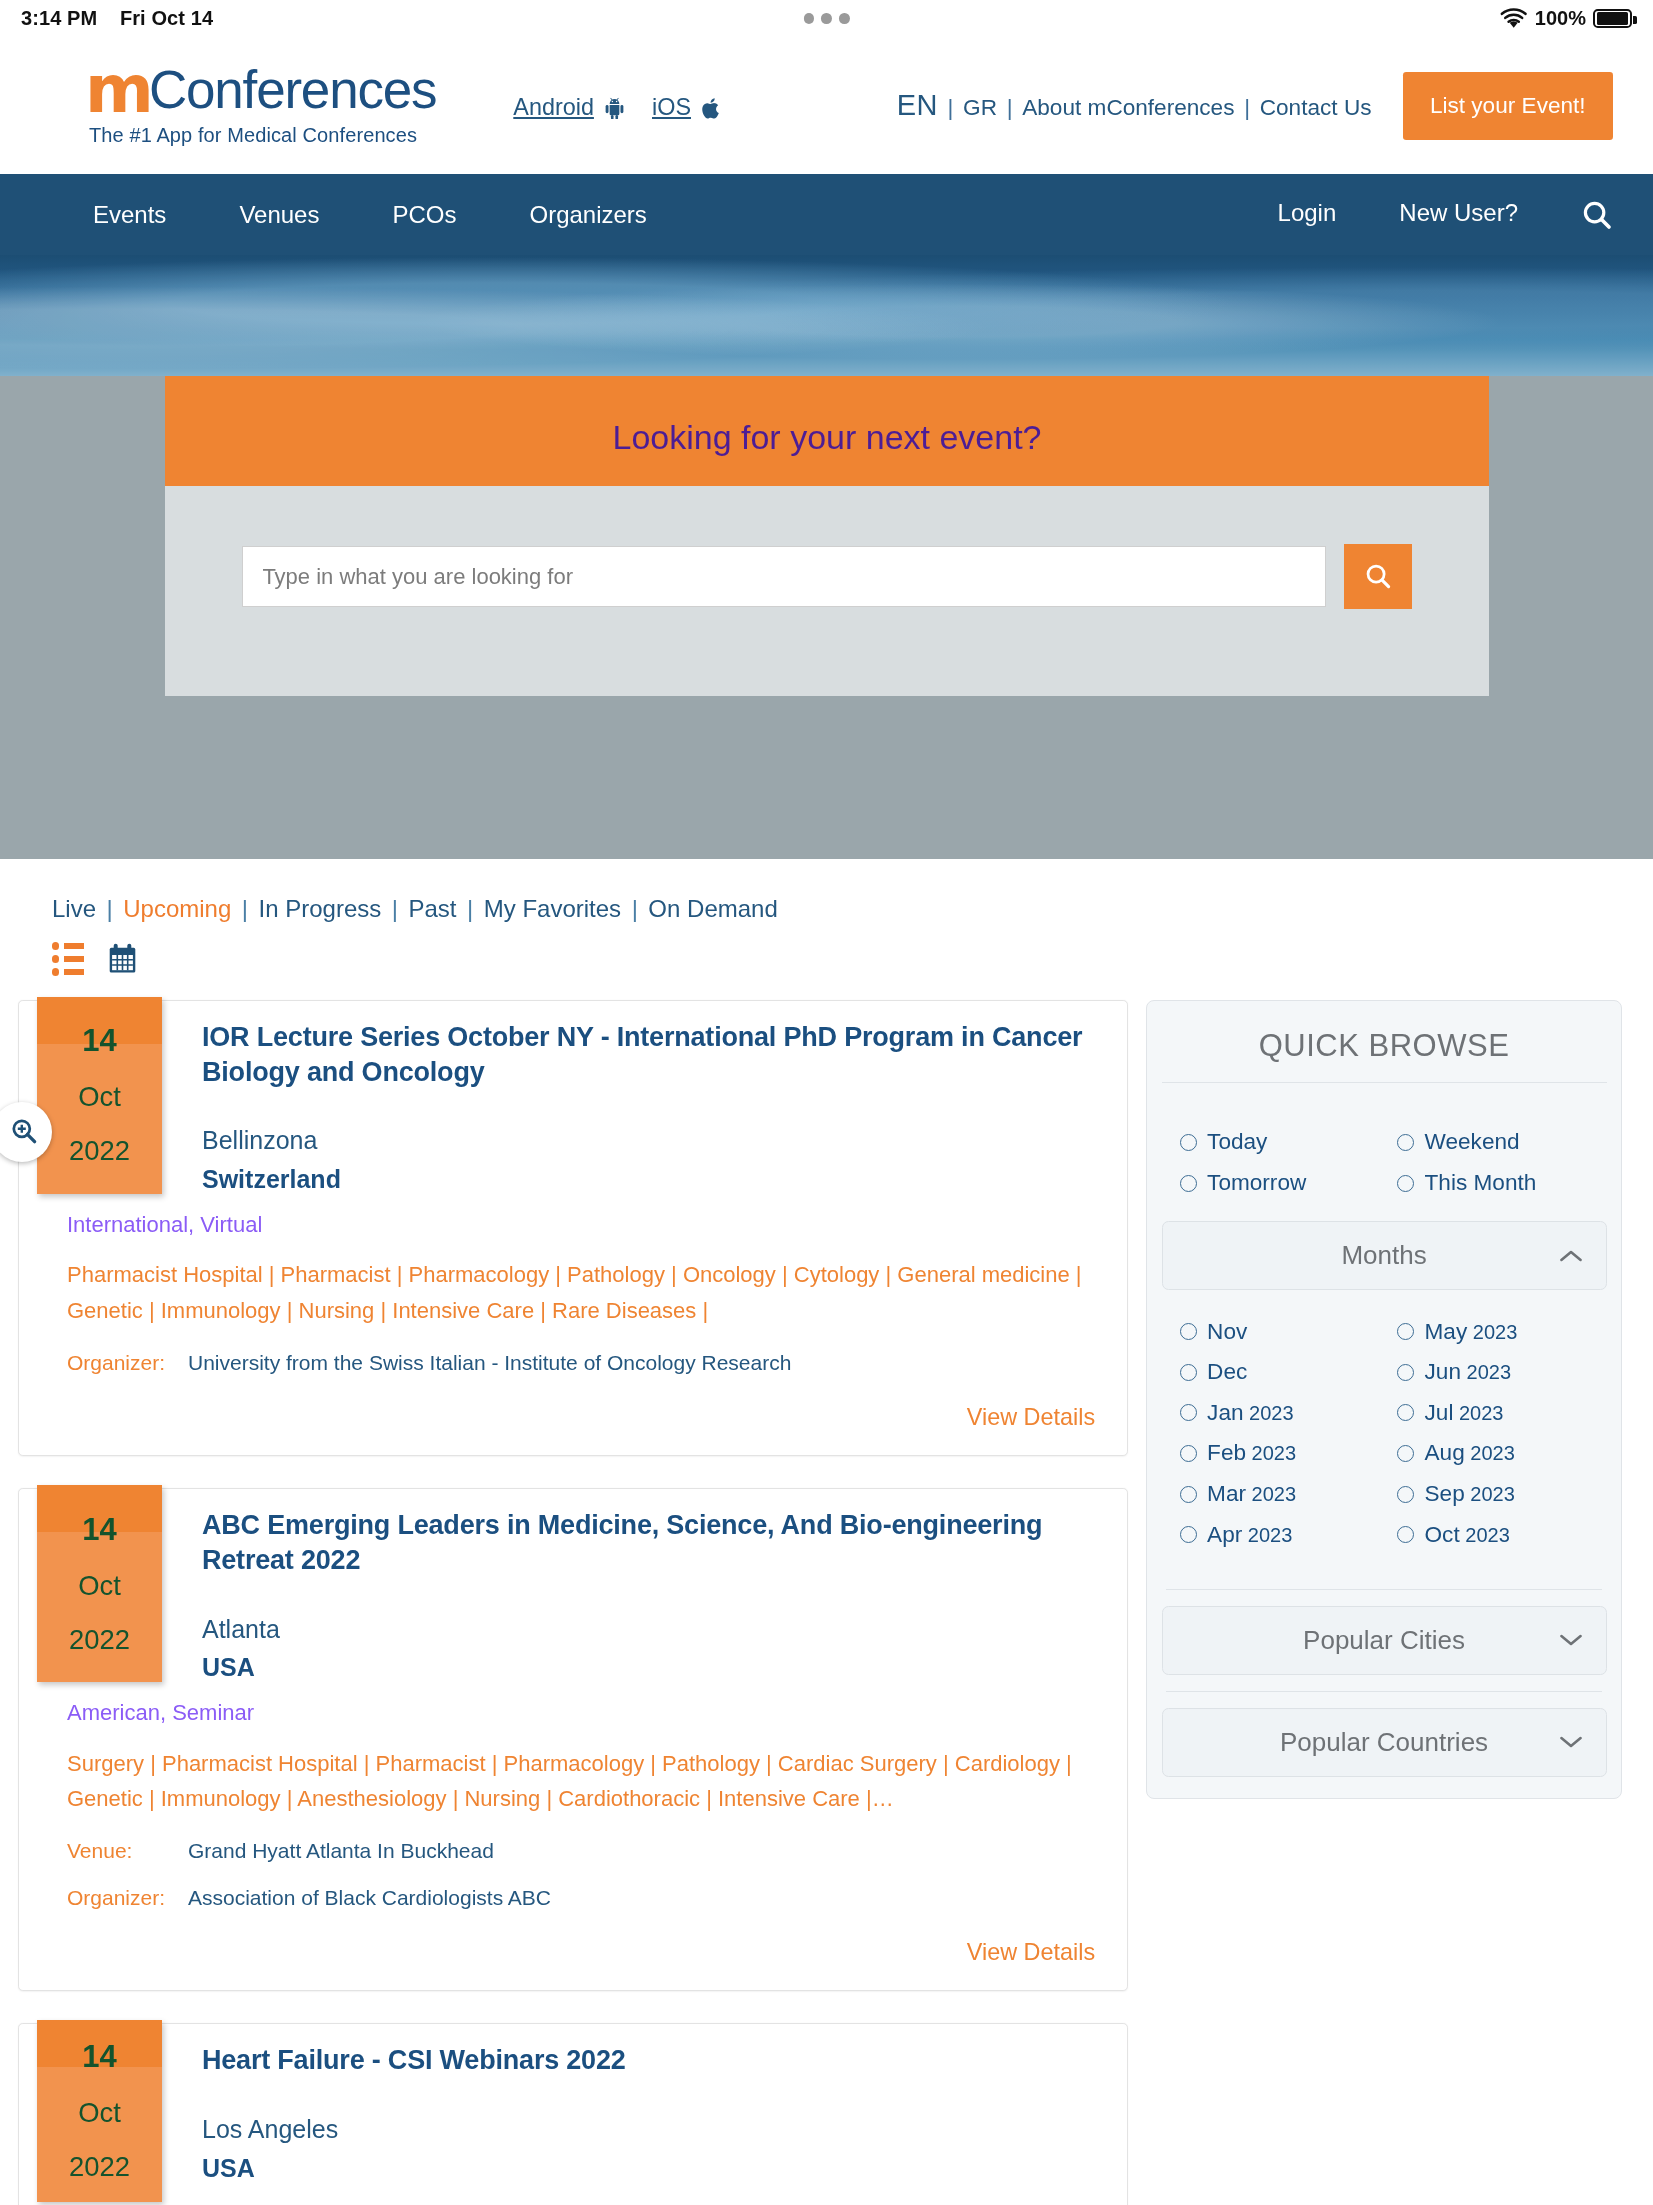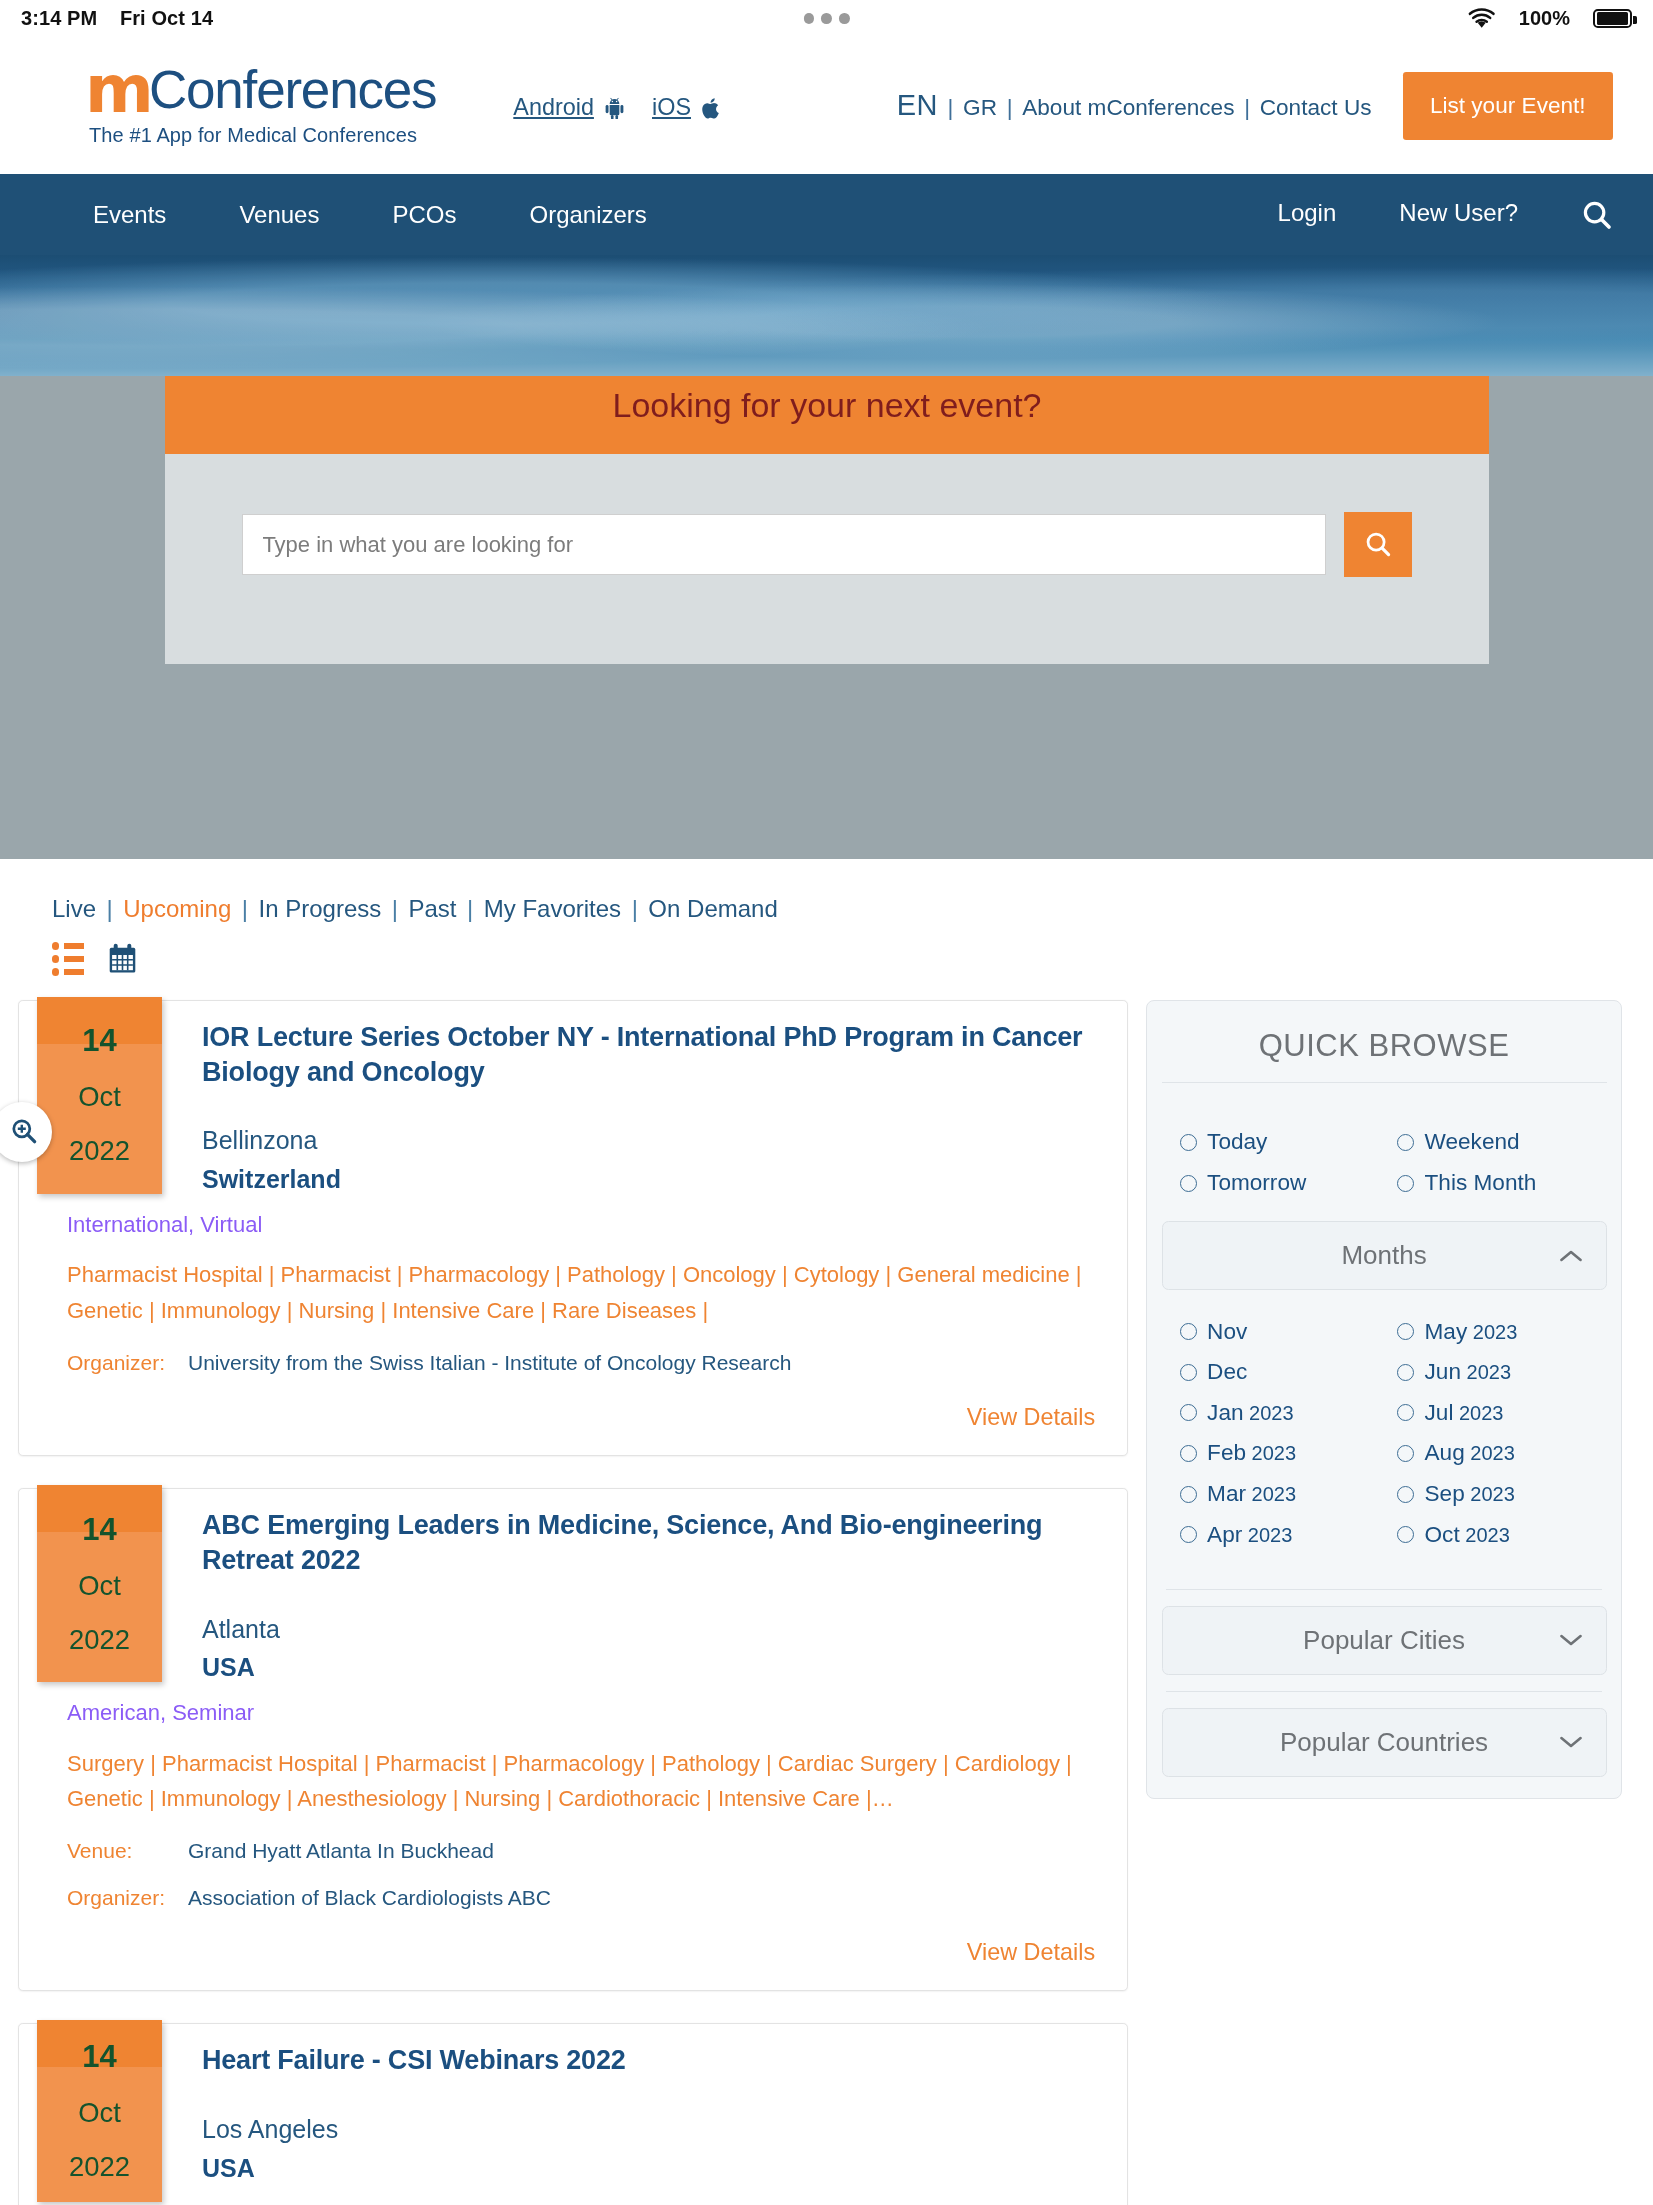--- a/index.html
+++ b/index.html
@@ -15,21 +15,21 @@
     height: 37px;
     display: flex; align-items: center;
     padding: 0 21px;
     font-size: 20px; color: #111;
     position: relative;
     background: #ffffff;
   }
   .sb-left { display: flex; align-items: center; gap: 22.6px; font-weight: 600; letter-spacing: 0.1px;}
   .sb-dots { position: absolute; left: 50%; transform: translateX(-50%); display: flex; gap: 7.3px; }
   .sb-dots i { width: 10.5px; height: 10.5px; border-radius: 50%; background: #9a9a9a; display: block;}
-  .sb-right { margin-left: auto; display: flex; align-items: center; gap: 23px; font-weight: 600; }
+  .sb-right { margin-left: auto; display: flex; align-items: center; gap: 7px; font-weight: 600; }
   .wifi svg { display: block; }
   .batt {
     width: 39px; height: 19.4px; border: 2.4px solid #111; border-radius: 4.8px;
     position: relative; padding: 1.6px;
   }
   .batt::after {
     content: ""; position: absolute; right: -6.5px; top: 5.7px;
     width: 4px; height: 7.3px; background: #111; border-radius: 0 1.6px 1.6px 0;
   }
   .batt i { display: block; height: 100%; background: #111; border-radius: 1.6px; }
@@ -138,23 +138,23 @@
       radial-gradient(ellipse at 8% 60%, rgba(255,255,255,.25) 0 18%, rgba(255,255,255,0) 40%),
       radial-gradient(ellipse at 30% 40%, rgba(120,180,215,.55) 0 20%, rgba(0,0,0,0) 45%),
       radial-gradient(ellipse at 58% 55%, rgba(200,225,240,.35) 0 16%, rgba(0,0,0,0) 40%),
       radial-gradient(ellipse at 86% 45%, rgba(90,150,190,.5) 0 20%, rgba(0,0,0,0) 45%);
   }
   .hero-panel {
     position: absolute; left: 165px; top: 121px; width: 1324px;
     background: rgba(255,255,255,.62);
   }
   .hero-head {
-    background: #ef8432; color: #7f1d1d;
+    background: #ef8432; color: #4c1d95;
     text-align: center; font-size: 34px;
-    padding: 10px 0 29px;
+    padding: 42px 0 29px;
   }
   .hero-searchwrap {
     display: flex; align-items: center; gap: 18px;
     padding: 58px 77px 87px;
   }
   .hero-input {
     flex: 1; height: 61px; background: #fff; border: 0.8px solid #cfcfcf;
     display: flex; align-items: center; padding: 0 19.4px;
     font-size: 22px; color: #7c7c7c;
   }

